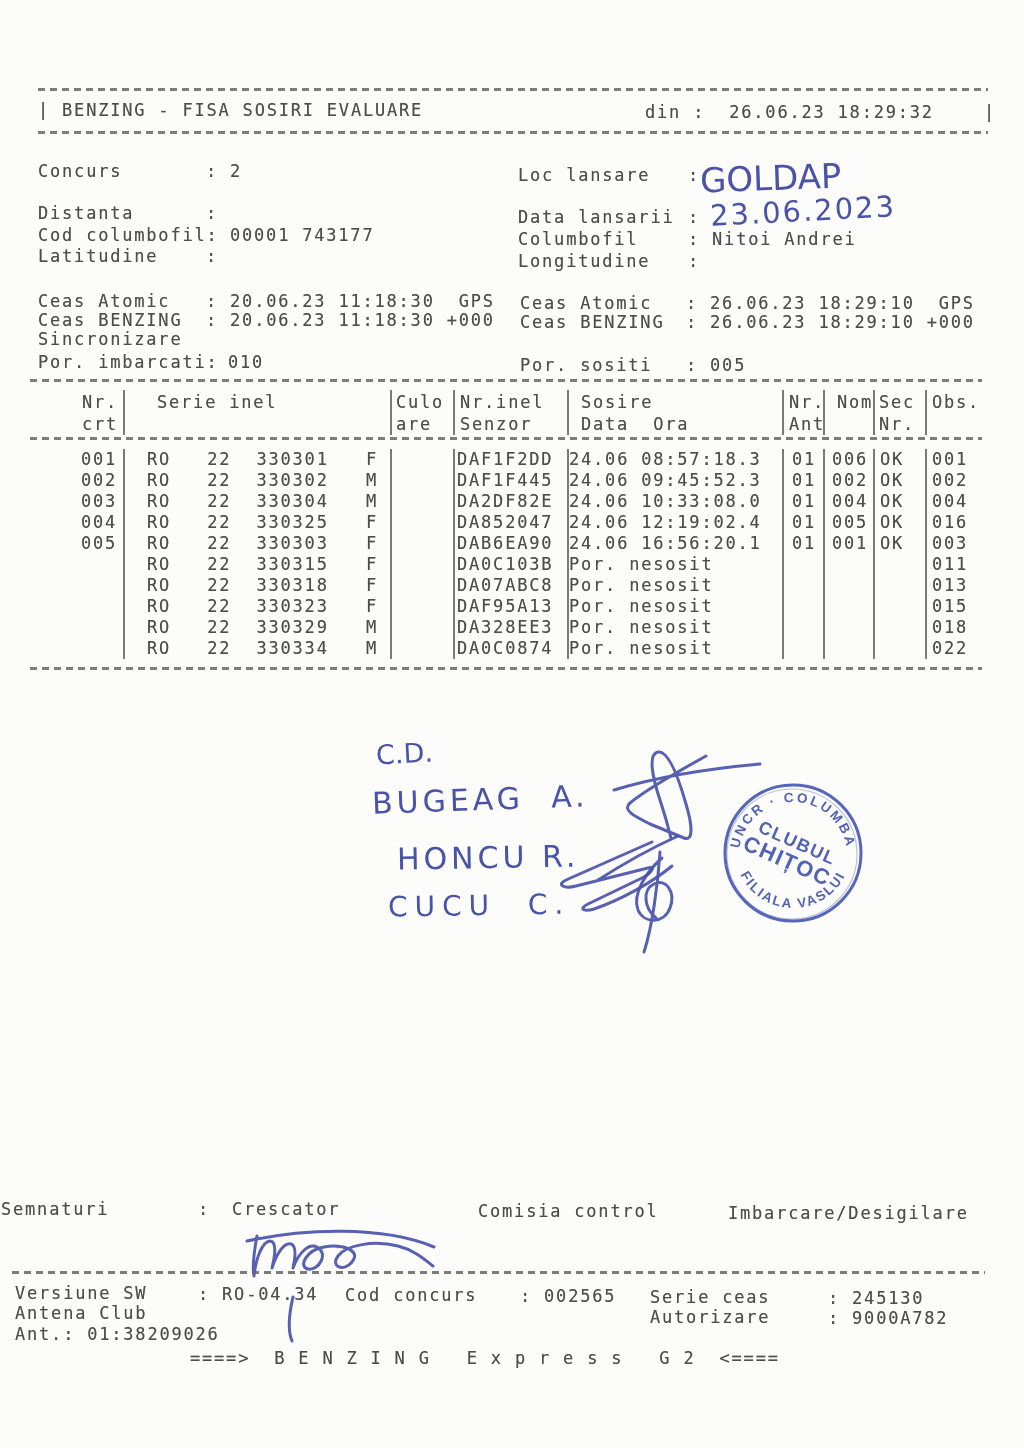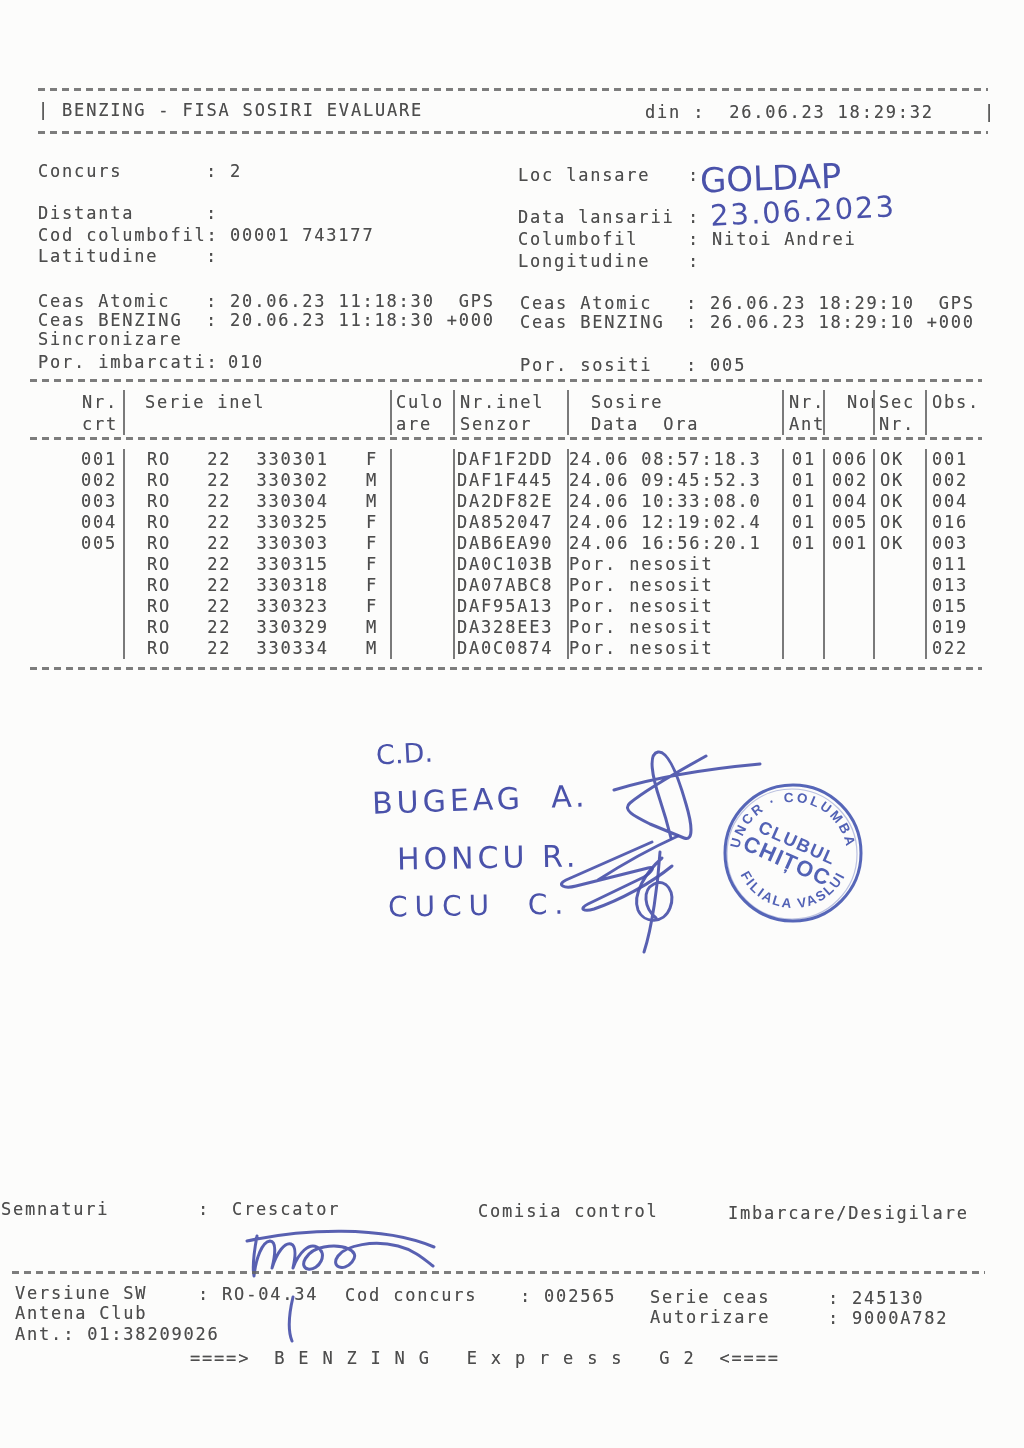--- a/index.html
+++ b/index.html
@@ -41,22 +41,22 @@
   .c-serie { display:flex; padding-left:22px; }
   .c-serie .cc { width:65px; } .c-serie .cy { width:53px; } .c-serie .cr { width:118px; }
   .c-serie .cs { margin-left:auto; padding-right:12px; }
   .c-culo { }
   .c-senzor { padding-left:2px; }
   .c-sosire { }
   .c-ant { padding-left:8px; }
   .c-nom { padding-left:7px; }
   .c-sec { padding-left:5px; }
   .c-obs { padding-left:5px; }
-  .hp2  { padding-left:20px; } .hp4 { padding-left:4px; } .hp5 { padding-left:5px; }
-  .hp6  { padding-left:22px; } .hp1 { padding-left:2px; }
+  .hp2  { padding-left:32px; } .hp4 { padding-left:4px; } .hp5 { padding-left:5px; }
+  .hp6  { padding-left:12px; } .hp1 { padding-left:2px; }
   
   .hw {
     position:absolute;
     font-family:"DejaVu Sans", sans-serif;
     color:#4a52aa; white-space:pre;
   }
   .sigs { position:absolute; left:0; top:0; pointer-events:none; }
   .sigs path { fill:none; stroke:#4a52aa; stroke-width:3; stroke-linecap:round; stroke-linejoin:round; opacity:.92; }
   .stamp { position:absolute; left:716px; top:776px; }
 </style>
@@ -264,21 +264,21 @@
         <span class="cy">22</span>
         <span class="cr">330329</span>
         <span class="cs">M</span>
       </span>
       <span class="c-culo"></span>
       <span class="c-senzor">DA328EE3</span>
       <span class="c-sosire">Por. nesosit</span>
       <span class="c-ant"></span>
       <span class="c-nom"></span>
       <span class="c-sec"></span>
-      <span class="c-obs">019</span>
+      <span class="c-obs">018</span>
     </div>
 
     <div class="trow tbody-row">
       <span class="c-nr"></span>
       <span class="c-serie">
         <span class="cc">RO</span>
         <span class="cy">22</span>
         <span class="cr">330334</span>
         <span class="cs">M</span>
       </span>

